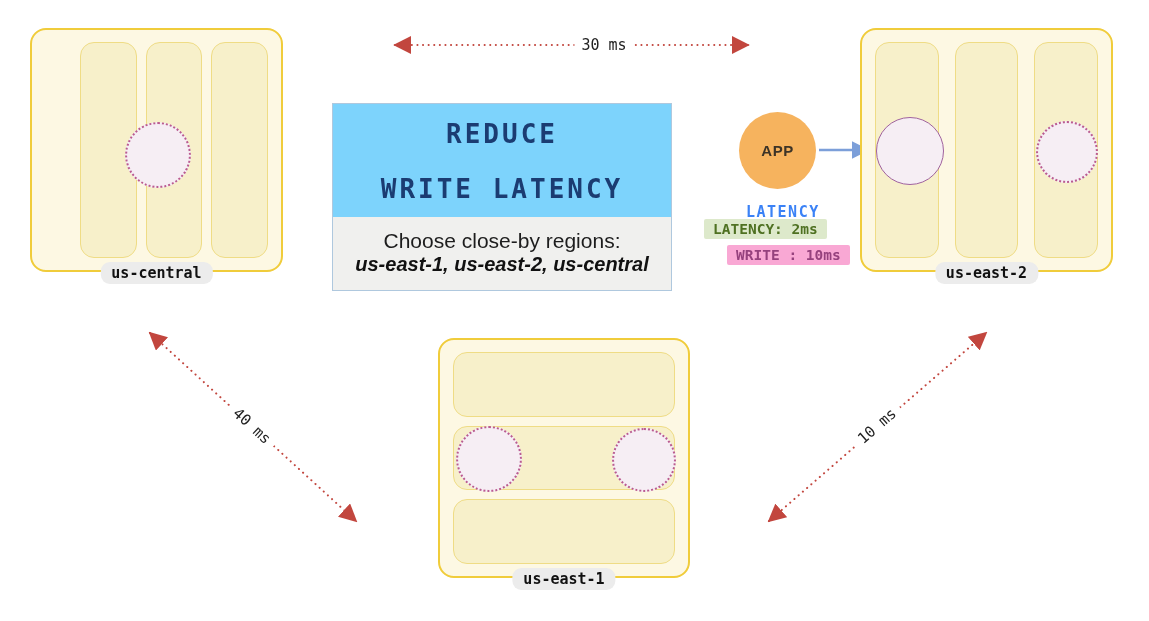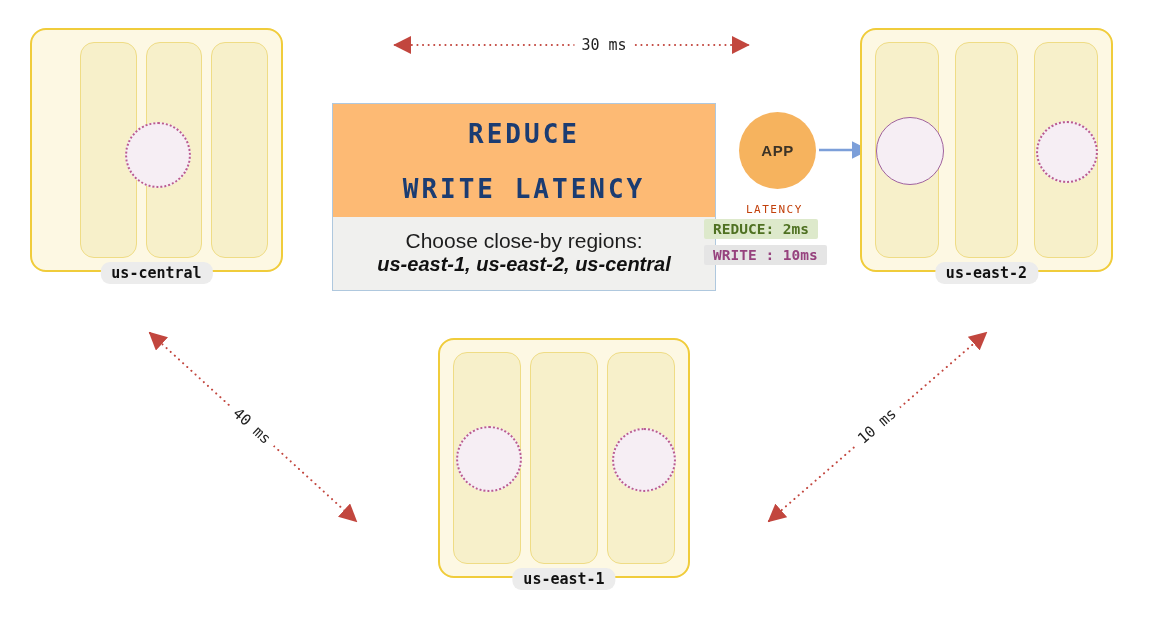--- a/index.html
+++ b/index.html
@@ -22,52 +22,52 @@
     font-family:"DejaVu Sans Mono",monospace;font-weight:bold;font-size:15px;color:#111;
     white-space:nowrap;
   }
   
   .arrow-label{
     position:absolute;background:#ffffff;padding:0 7px;
     font-family:"DejaVu Sans Mono",monospace;font-size:15px;color:#222;white-space:nowrap;
   }
   
   #infoBox{
-    position:absolute;left:332px;top:103px;width:384px;box-sizing:border-box;
-    border:1.5px solid #AFC8DE;background:#fdba74;
+    position:absolute;left:332px;top:103px;width:340px;box-sizing:border-box;
+    border:1.5px solid #AFC8DE;background:#7dd3fc;
   }
   #infoTitle{
     padding:15px 0 13px;text-align:center;
     font-family:"DejaVu Sans Mono",monospace;font-weight:bold;color:#1B3C72;
   }
   #infoTitle .t1{font-size:26px;letter-spacing:3px;}
   #infoTitle .t2{font-size:26px;letter-spacing:3px;margin-top:25px;}
   #infoSub{
     background:#F0F0EE;text-align:center;padding:12px 0 14px;
   }
   #infoSub .s1{font-size:21px;color:#1d1d1d;}
   #infoSub .s2{font-size:20px;font-weight:bold;font-style:italic;color:#111;}
   
   #appCircle{
     position:absolute;left:739px;top:112px;width:77px;height:77px;border-radius:50%;
     background:#F6B35E;display:flex;align-items:center;justify-content:center;
     font-weight:bold;font-size:15px;color:#3d3427;letter-spacing:0.5px;
   }
   #latencyTitle{
     position:absolute;left:746px;top:203px;
-    font-family:"DejaVu Sans Mono",monospace;font-weight:normal;font-size:11px;
-    letter-spacing:1.5px;color:#c2410c;
+    font-family:"DejaVu Sans Mono",monospace;font-weight:bold;font-size:15px;
+    letter-spacing:1.5px;color:#3b82f6;
   }
   .lat-pill{
     position:absolute;left:704px;padding:2px 9px;
     font-family:"DejaVu Sans Mono",monospace;font-weight:bold;font-size:14.5px;
     white-space:nowrap;border-radius:2px;
   }
   #latAccess{top:219px;background:#DDE9CB;color:#4F7122;}
-  #latWrite{top:245px;background:#e5e5e5;color:#96427E;}
+  #latWrite{top:245px;background:#f9a8d4;color:#96427E;margin-left:23px;}
   svg{position:absolute;left:0;top:0;pointer-events:none;}
 </style>
 </head>
 <body>
 
 <div id="canvas">
 
   <svg width="1149" height="621" viewBox="0 0 1149 621">
     <defs>
       <marker id="redArrow" viewBox="0 0 10 10" refX="9" refY="5" markerWidth="9" markerHeight="9" orient="auto-start-reverse">
@@ -93,21 +93,21 @@
 
   <div class="region" style="left:860px;top:28px;width:253px;height:244px;gap:16px;">
     <div class="node"></div>
     <div class="node"></div>
     <div class="node"></div>
     <div class="replica solid" style="left:14px;top:87px;width:68px;height:68px;"></div>
     <div class="replica dotted" style="left:174px;top:91px;width:62px;height:62px;"></div>
     <div class="region-label">us-east-2</div>
   </div>
 
-  <div class="region" style="left:438px;top:338px;width:252px;height:240px;">
+  <div class="region" style="left:438px;top:338px;width:252px;height:240px;flex-direction:column;">
     <div class="node"></div>
     <div class="node"></div>
     <div class="node"></div>
     <div class="replica dotted" style="left:16px;top:86px;width:66px;height:66px;"></div>
     <div class="replica dotted" style="left:172px;top:88px;width:64px;height:64px;"></div>
     <div class="region-label">us-east-1</div>
   </div>
 
   <div class="arrow-label" style="left:604px;top:45px;transform:translate(-50%,-50%);">30 ms</div>
   <div class="arrow-label" style="left:252px;top:426px;transform:translate(-50%,-50%) rotate(42.5deg);">40 ms</div>
@@ -120,16 +120,16 @@
     </div>
     <div id="infoSub">
       <div class="s1">Choose close-by regions:</div>
       <div class="s2">us-east-1, us-east-2, us-central</div>
     </div>
   </div>
 
   <div id="appCircle">APP</div>
 
   <div id="latencyTitle">LATENCY</div>
-  <div id="latAccess" class="lat-pill">REDUCE: 2ms</div>
+  <div id="latAccess" class="lat-pill">LATENCY: 2ms</div>
   <div id="latWrite" class="lat-pill">WRITE : 10ms</div>
 
 </div>
 
 </body></html>

